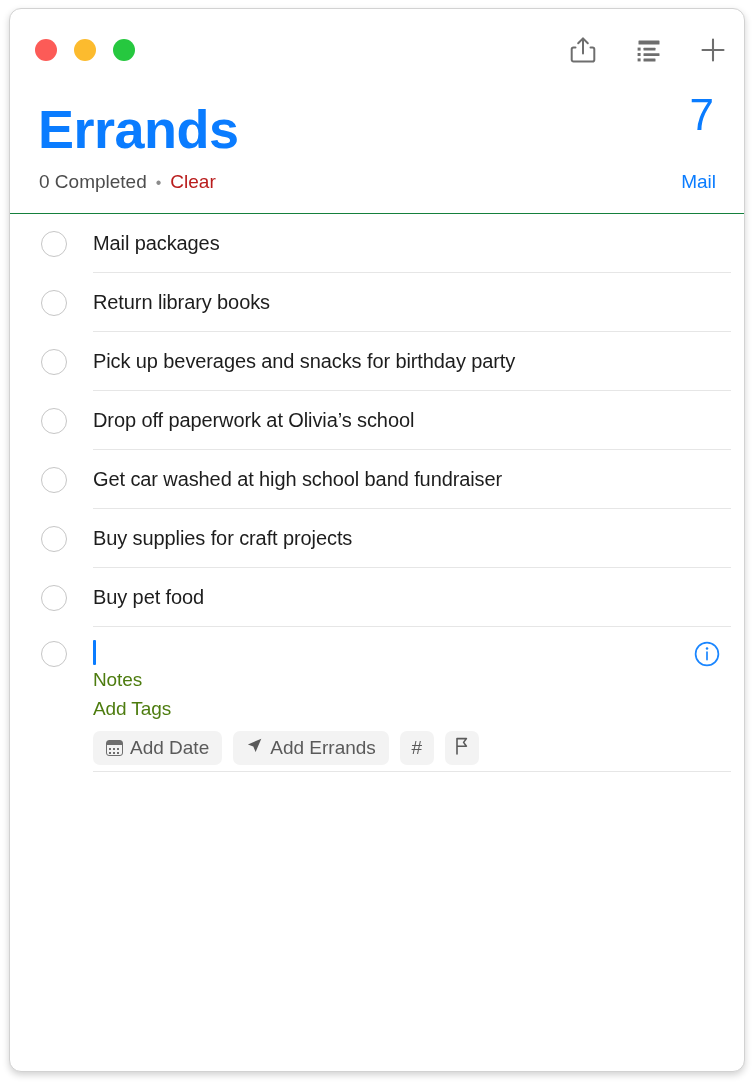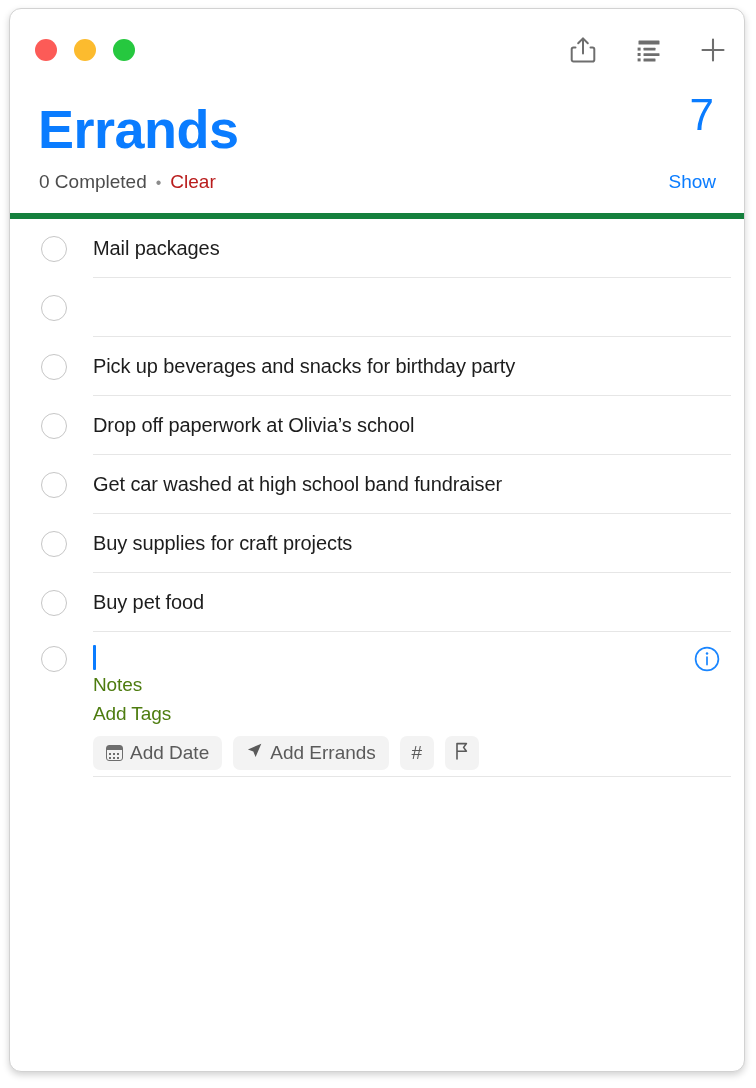--- a/index.html
+++ b/index.html
@@ -81,21 +81,21 @@
     font-size: 44px;
     font-weight: 400;
     color: #0a7cff;
     line-height: 56px;
   }
 
   
   #completed-bar {
     position: relative;
     height: 52px;
-    border-bottom: 6px solid #15803d;
+    border-bottom: 1px solid #15803d;
   }
   #completed-left {
     position: absolute;
     left: 29px;
     top: 10px;
     font-size: 19px;
     color: #4d4d4d;
     display: flex;
     align-items: baseline;
     gap: 9px;
@@ -293,32 +293,33 @@
     <div id="list-title">Errands</div>
     <div id="list-count">7</div>
   </div>
 
   <div id="completed-bar">
     <div id="completed-left">
       <span>0 Completed</span>
       <span id="completed-dot">•</span>
       <span id="clear-btn">Clear</span>
     </div>
-    <div id="show-btn">Show</div>
+    <div id="show-btn">Mail</div>
   </div>
 
   <div id="task-list">
 
     <div class="task-row">
       <div class="circle"></div>
       <div class="task-title">Mail packages</div>
     </div>
 
     <div class="task-row">
       <div class="circle"></div>
+      <div class="task-title">Return library books</div>
     </div>
 
     <div class="task-row">
       <div class="circle"></div>
       <div class="task-title">Pick up beverages and snacks for birthday party</div>
     </div>
 
     <div class="task-row">
       <div class="circle"></div>
       <div class="task-title">Drop off paperwork at Olivia’s school</div>

